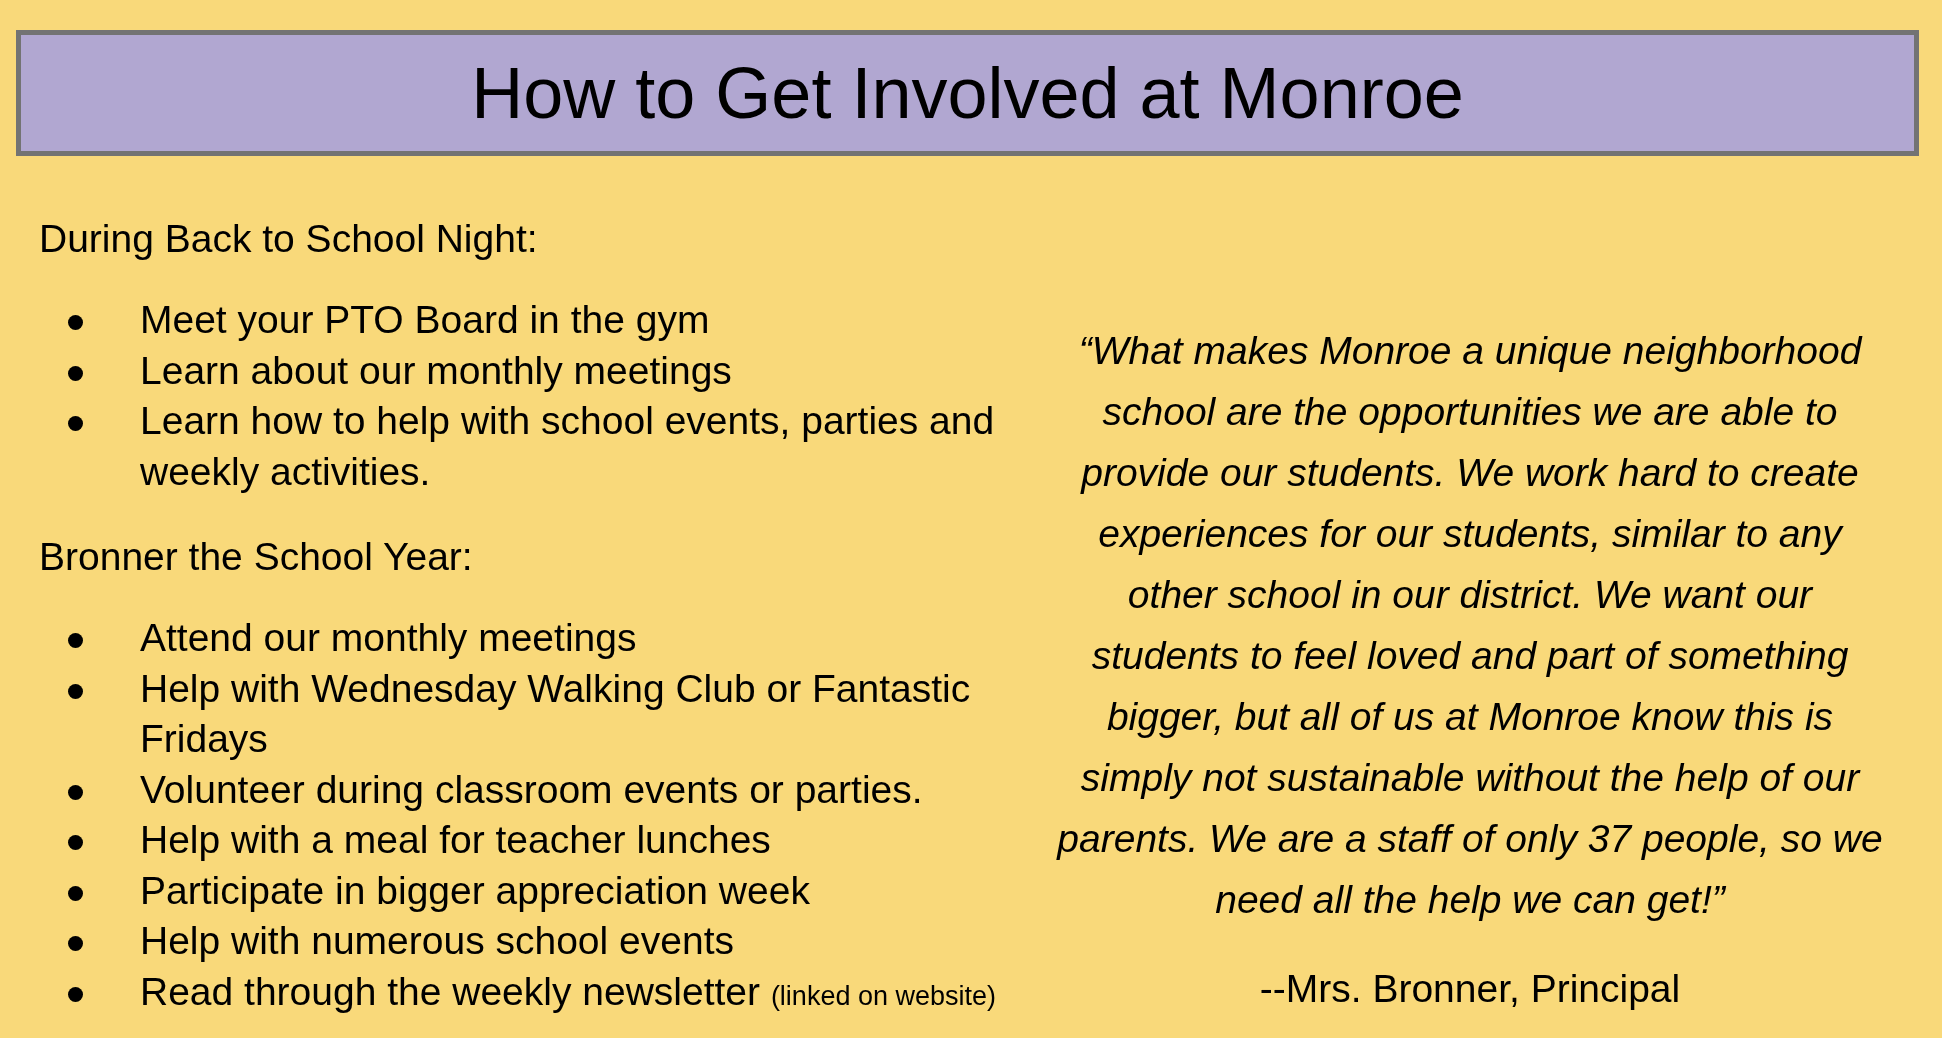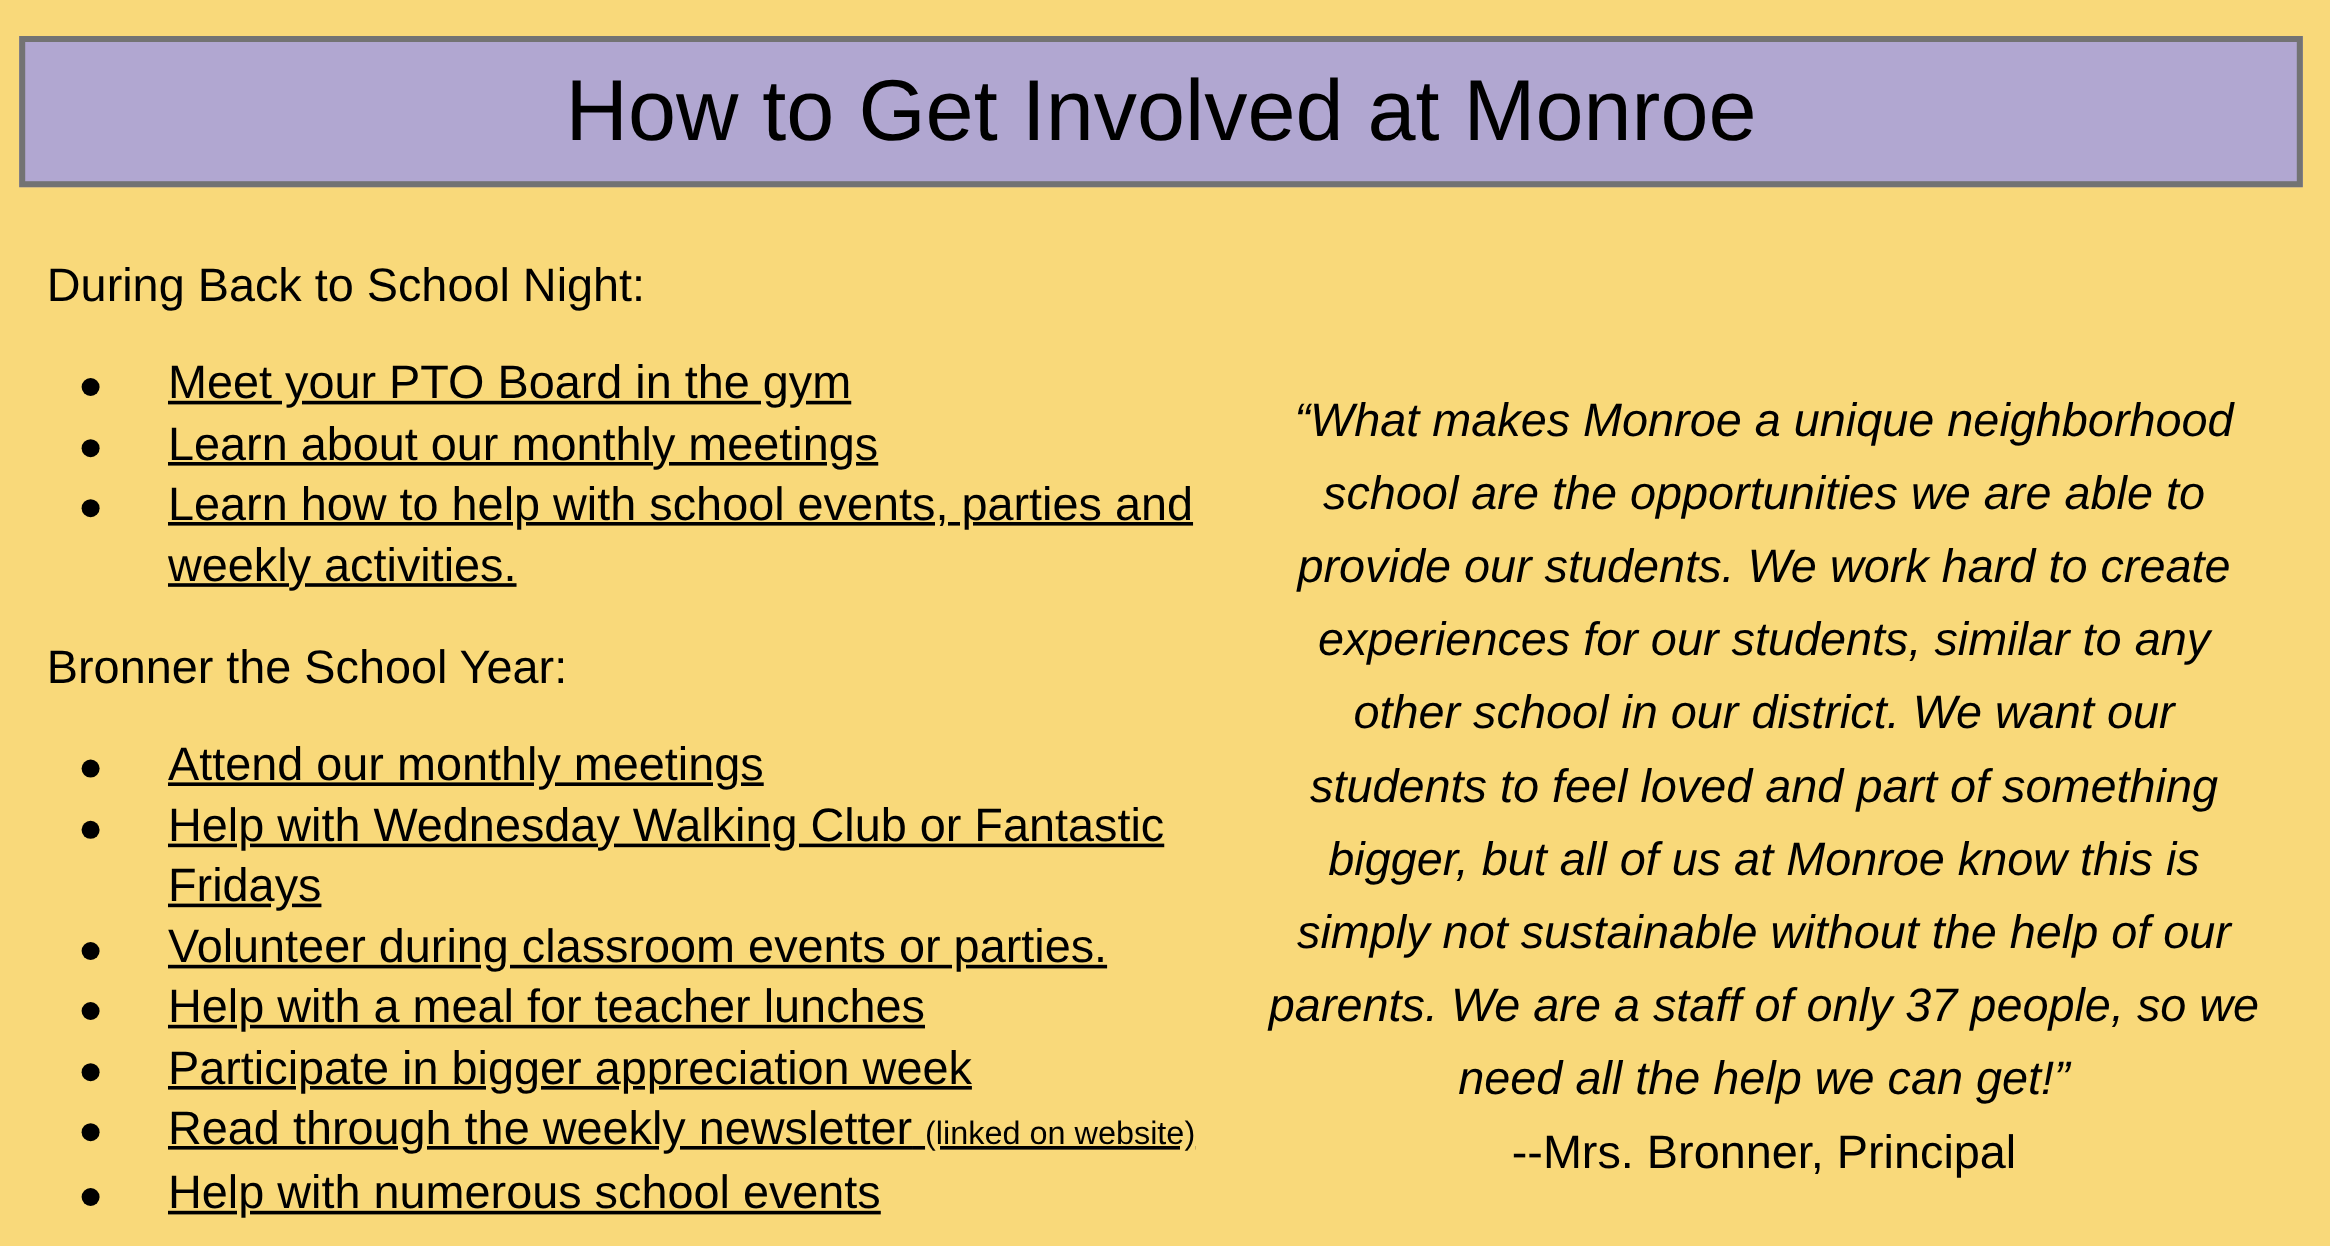--- a/index.html
+++ b/index.html
@@ -16,32 +16,32 @@
     display:flex; align-items:center; justify-content:center;
   }
   .title-box h1 {
     margin:0; font-weight:normal; font-size:72px; line-height:1; letter-spacing:0px;
     position:relative; top:0px;
   }
   .left-col { position:absolute; left:39px; top:0; width:1000px; }
   .heading {
     position:absolute; left:0; font-size:39px; line-height:50px; white-space:nowrap;
   }
-  .list { position:absolute; left:0; margin:0; padding:0; list-style:none; width:1000px;text-decoration:underline; }
+  .list { position:absolute; left:0; margin:0; padding:0; list-style:none; width:1000px; }
   .list li { position:relative; font-size:39px; line-height:50.5px; padding-left:101px; }
   .list li .bullet {
     position:absolute; left:29px; top:20px; width:15px; height:15px; border-radius:50%; background:#000;
   }
   .list li .small { font-size:27px; }
   .quote {
     position:absolute; left:1050px; width:840px; top:320px;
     text-align:center; font-size:39px; line-height:61px;
   }
   .quote .q-text { font-style:italic; display:block; }
-  .quote .q-attr { display:block; font-style:normal; }
+  .quote .q-attr { display:block; font-style:normal;margin-top:28px; }
 </style>
 </head>
 <body>
 
 <div class="title-box">
   <h1>How to Get Involved at Monroe</h1>
 </div>
 
 <div class="left-col">
   <div class="heading" style="top:214px;">During Back to School Night:</div>
@@ -51,21 +51,21 @@
     <li><span class="bullet"></span><span>Learn how to help with school events, parties and weekly activities.</span></li>
   </ul>
 
   <div class="heading" style="top:532px;">Bronner the School Year:</div>
   <ul class="list" style="top:613px; width:1000px;">
     <li><span class="bullet"></span><span>Attend our monthly meetings</span></li>
     <li><span class="bullet"></span><span>Help with Wednesday Walking Club or Fantastic Fridays</span></li>
     <li><span class="bullet"></span><span>Volunteer during classroom events or parties.</span></li>
     <li><span class="bullet"></span><span>Help with a meal for teacher lunches</span></li>
     <li><span class="bullet"></span><span>Participate in bigger appreciation week</span></li>
+    <li><span class="bullet"></span><span>Help with numerous school events</span></li>
     <li style="white-space:nowrap;"><span class="bullet"></span><span>Read through the weekly newsletter</span> <span class="small">(linked on website)</span></li>
-    <li><span class="bullet"></span><span>Help with numerous school events</span></li>
   </ul>
 </div>
 
 <div class="quote">
   <span class="q-text">“What makes Monroe a unique neighborhood school are the opportunities we are able to provide our students. We work hard to create experiences for our students, similar to any other school in our district. We want our students to feel loved and part of something bigger, but all of us at Monroe know this is simply not sustainable without the help of our parents. We are a staff of only 37 people, so we need all the help we can get!”</span>
   <span class="q-attr">--Mrs. Bronner, Principal</span>
 </div>
 
 </body></html>

